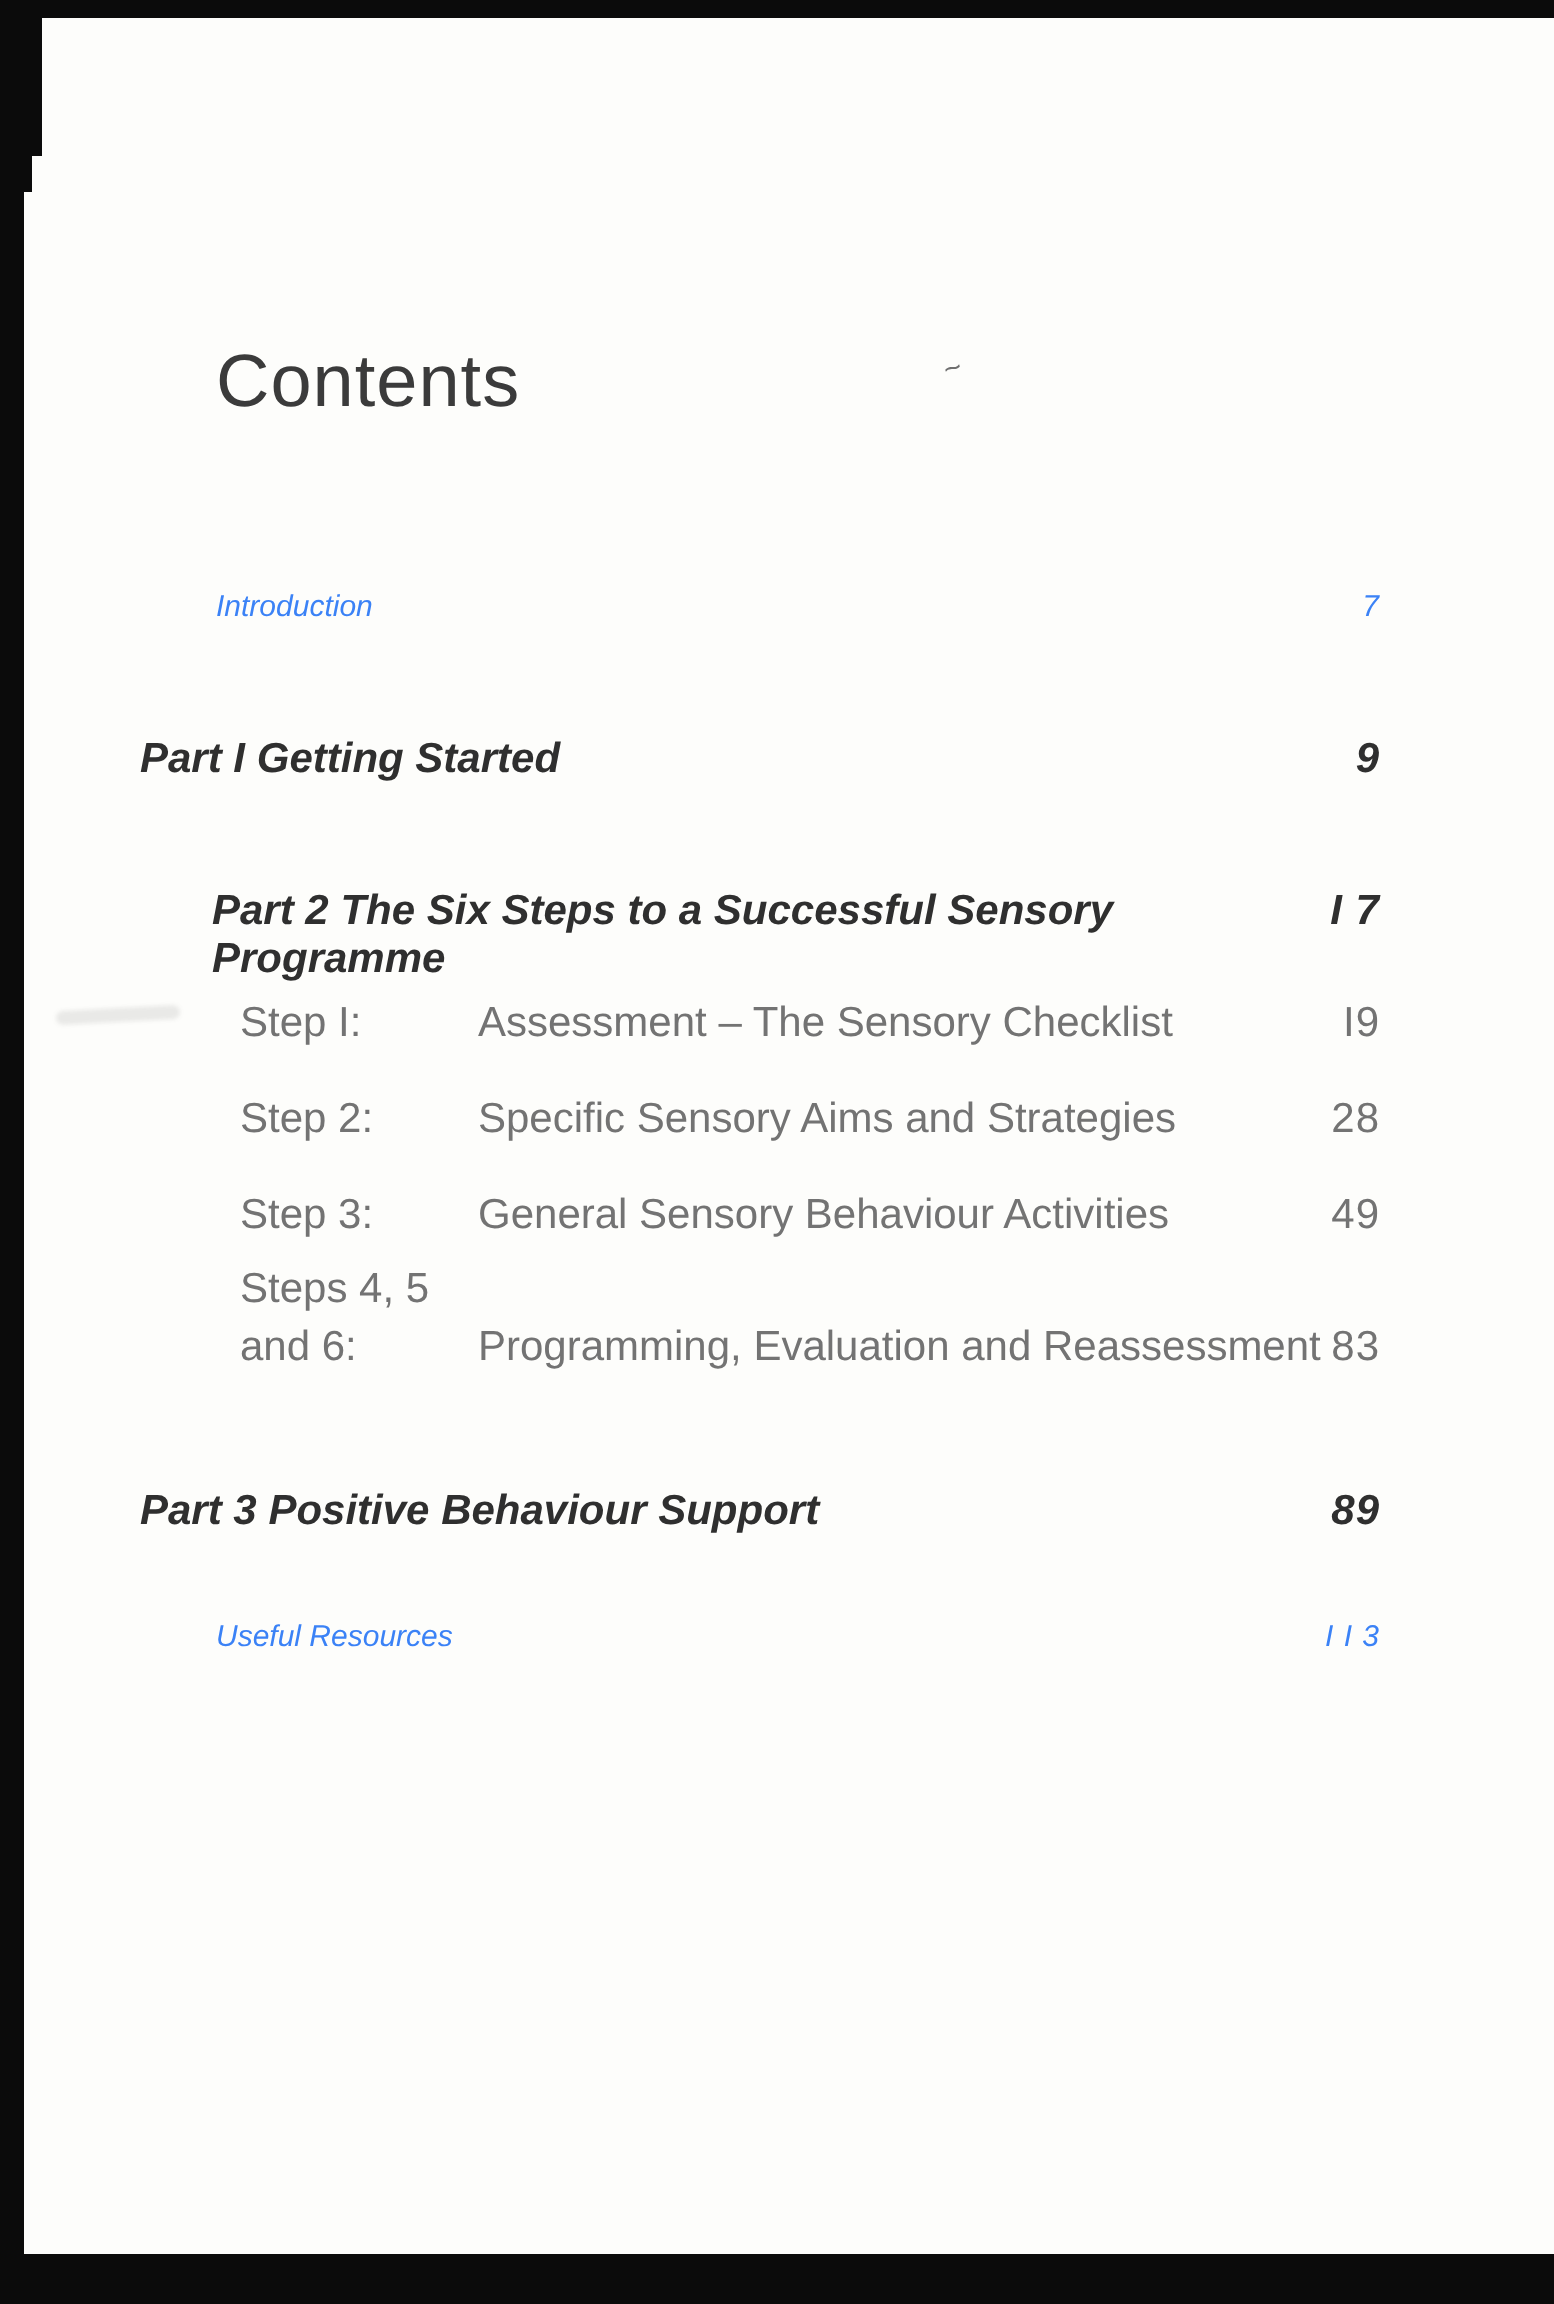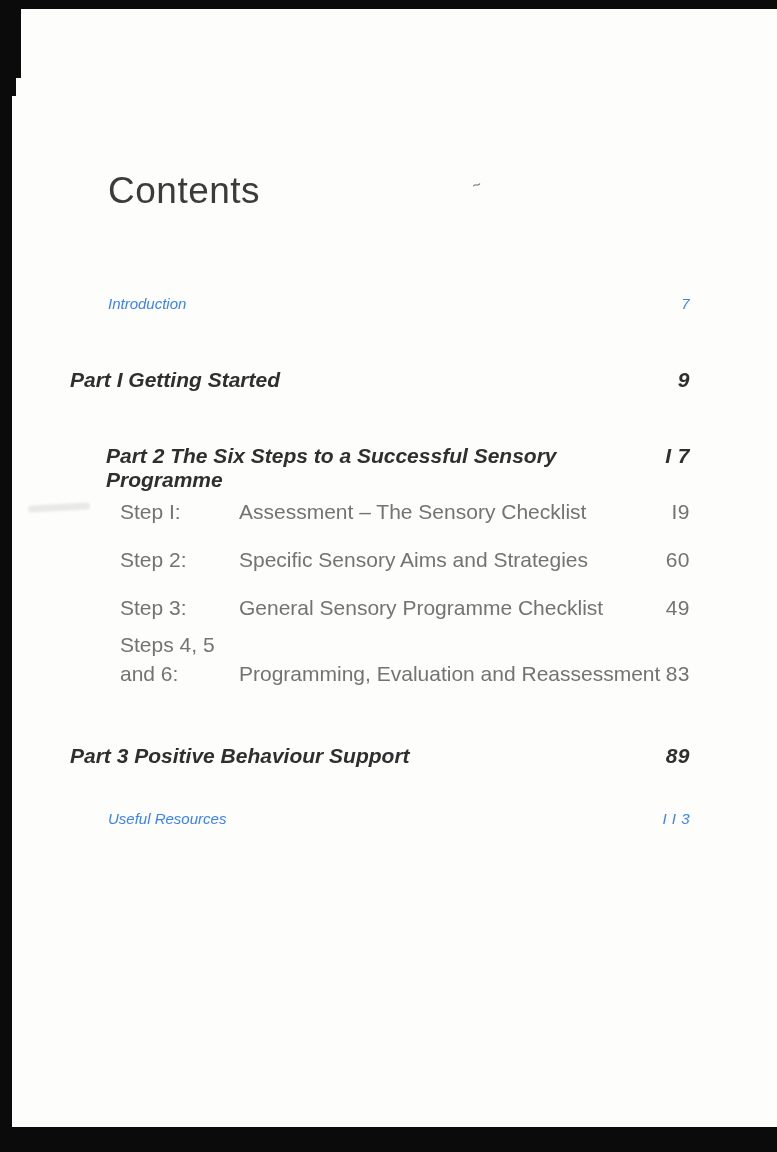--- a/index.html
+++ b/index.html
@@ -126,26 +126,26 @@
 
   <div class="step-row step-1">
     <span class="step-label">Step I:</span>
     <span class="step-title">Assessment – The Sensory Checklist</span>
     <span class="step-num">I9</span>
   </div>
 
   <div class="step-row step-2">
     <span class="step-label">Step 2:</span>
     <span class="step-title">Specific Sensory Aims and Strategies</span>
-    <span class="step-num">60</span>
+    <span class="step-num">28</span>
   </div>
 
   <div class="step-row step-3">
     <span class="step-label">Step 3:</span>
-    <span class="step-title">General Sensory Programme Checklist</span>
+    <span class="step-title">General Sensory Behaviour Activities</span>
     <span class="step-num">49</span>
   </div>
 
   <div class="step-row step-4">
     <span class="step-label">Steps 4, 5 and 6:</span>
     <span class="step-title">Programming, Evaluation and Reassessment</span>
     <span class="step-num">83</span>
   </div>
 
   <div class="row part row-part3">

